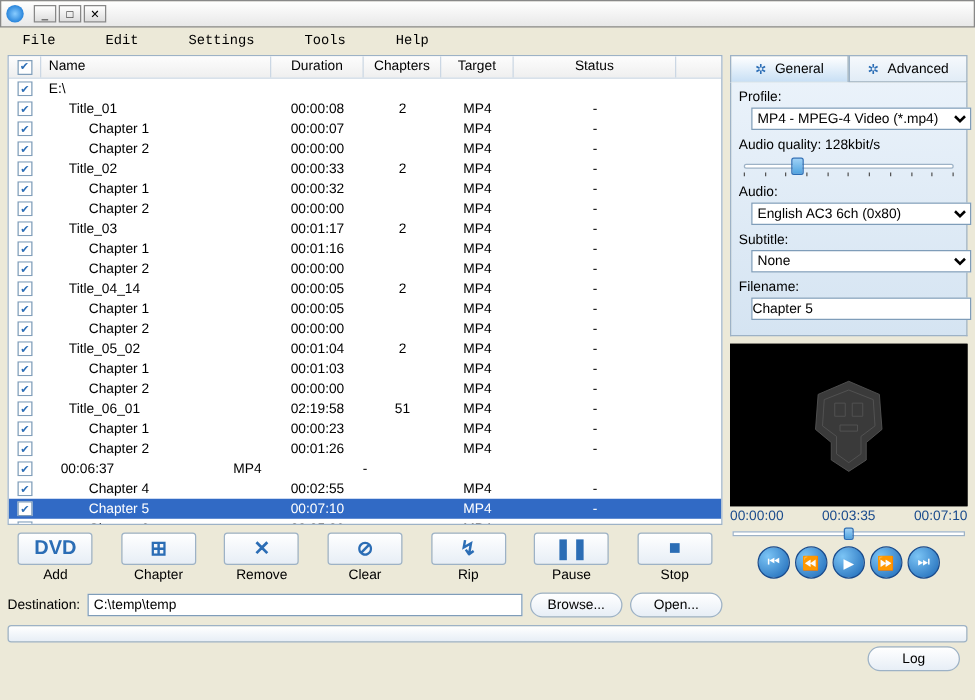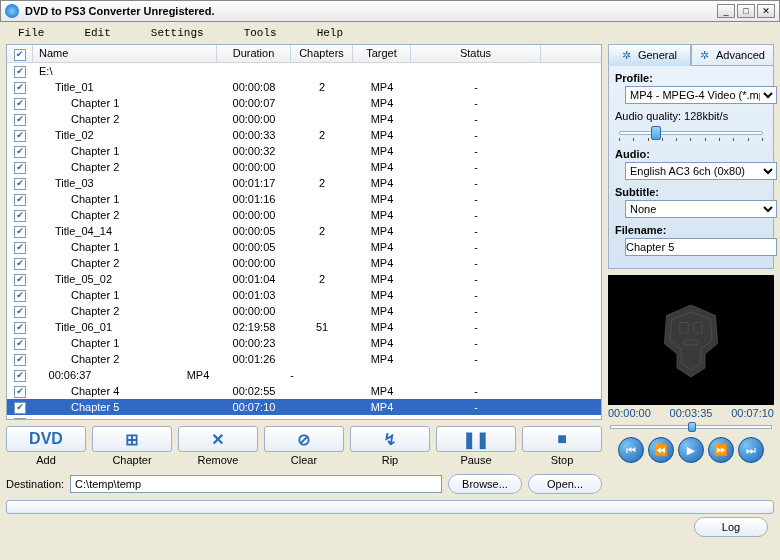--- a/index.html
+++ b/index.html
@@ -28,39 +28,39 @@
 .c-name { width: 184px; }
 .c-dur { width: 74px; text-align: center; }
 .c-chap { width: 62px; text-align: center; }
 .c-tgt { width: 58px; text-align: center; }
 .c-stat { width: 130px; text-align: center; }
 .indent1 { padding-left: 22px !important; }
 .indent2 { padding-left: 38px !important; }
 
 .toolbar { display: flex; gap: 6px; padding: 6px 0; }
 .tbtn { flex: 1; display: flex; flex-direction: column; align-items: center; gap: 2px; cursor: pointer; }
-.tbtn .icnbox { width: 80px; height: 26px; border: 1px solid #9db2c6; border-radius: 3px; background: linear-gradient(#fff,#e7eef6); display: flex; align-items: center; justify-content: center; }
+.tbtn .icnbox { width: 60px; height: 26px; border: 1px solid #9db2c6; border-radius: 3px; background: linear-gradient(#fff,#e7eef6); display: flex; align-items: center; justify-content: center; }
 .tbtn .icn { font-size: 16px; color: #2b6db5; font-weight: bold; }
 
 .destrow { display: flex; align-items: center; gap: 6px; padding: 2px 0 6px 0; }
 .destrow input { flex: 1; height: 18px; border: 1px solid #7f9db9; padding: 0 4px; }
 .destrow button { height: 20px; width: 74px; border: 1px solid #9db2c6; border-radius: 10px; background: linear-gradient(#fff,#e7eef6); cursor: pointer; }
 
 .progress { height: 14px; border: 1px solid #9db2c6; border-radius: 3px; background: linear-gradient(#fff,#e7eef6); margin-bottom: 3px; }
 .logrow { text-align: right; padding: 0 6px 4px 0; }
 .logrow button { width: 74px; height: 20px; border: 1px solid #9db2c6; border-radius: 10px; background: linear-gradient(#fff,#e7eef6); cursor: pointer; }
 
 .tabs { display: flex; height: 22px; }
 .tab { flex: 1; border: 1px solid #9db2c6; background: linear-gradient(#f6f9fc,#e1ecf6); display: flex; align-items: center; justify-content: center; gap: 4px; cursor: pointer; }
 .tab.active { background: linear-gradient(#fff,#c9e0f5); border-bottom: 1px solid #c9e0f5; }
 .gear { width: 12px; height: 12px; display: inline-block; color: #2b6db5; }
 
 .panel { border: 1px solid #9db2c6; border-top: none; background: linear-gradient(#eaf2fa,#d5e4f2); padding: 6px; }
 .field { margin-bottom: 6px; }
-.field label { display: block; margin-bottom: 2px; font-weight: bold; }
+.field label { display: block; margin-bottom: 2px; }
 .field select, .field input { width: 100%; height: 18px; border: 1px solid #7f9db9; background: #fff; margin-left: 10px; }
 .slider-lbl { margin-bottom: 2px; }
 .slider { width: 100%; height: 18px; position: relative; }
 .slider .track { position: absolute; top: 7px; left: 4px; right: 4px; height: 4px; background: #fff; border: 1px solid #9db2c6; border-radius: 2px; }
 .slider .thumb { position: absolute; top: 2px; width: 10px; height: 14px; background: linear-gradient(#9ed1f6,#4fa3e0); border: 1px solid #2b6db5; border-radius: 2px; }
 .slider .ticks { position: absolute; top: 14px; left: 4px; right: 4px; height: 4px; display: flex; justify-content: space-between; }
 .slider .ticks i { width: 1px; height: 3px; background: #555; }
 
 .preview { margin-top: 6px; height: 130px; border: 1px solid #000; background: #000; position: relative; display: flex; align-items: center; justify-content: center; }
 .autobot { width: 70px; height: 80px; position: relative; }
@@ -75,21 +75,20 @@
 .controls { display: flex; justify-content: center; gap: 4px; }
 .cbtn { width: 26px; height: 26px; border-radius: 50%; background: radial-gradient(circle at 30% 30%,#7bc4f5,#1a66b5); border: 1px solid #1a4b8c; display: flex; align-items: center; justify-content: center; color: #fff; cursor: pointer; font-size: 11px; }
 
 .checkbox { width: 12px; height: 12px; border: 1px solid #7f9db9; background: #fff; display: inline-flex; align-items: center; justify-content: center; font-size: 9px; color: #2b6db5; line-height: 1; }
 </style>
 </head>
 <body>
 
 <div class="titlebar">
   <span class="icon"></span>
-  <span class="title">DVD to PS3 Converter Unregistered.</span>
   <span class="btn">_</span>
   <span class="btn">□</span>
   <span class="btn">✕</span>
 </div>
 
 <div class="menubar">
   <span>File</span>
   <span>Edit</span>
   <span>Settings</span>
   <span>Tools</span>

